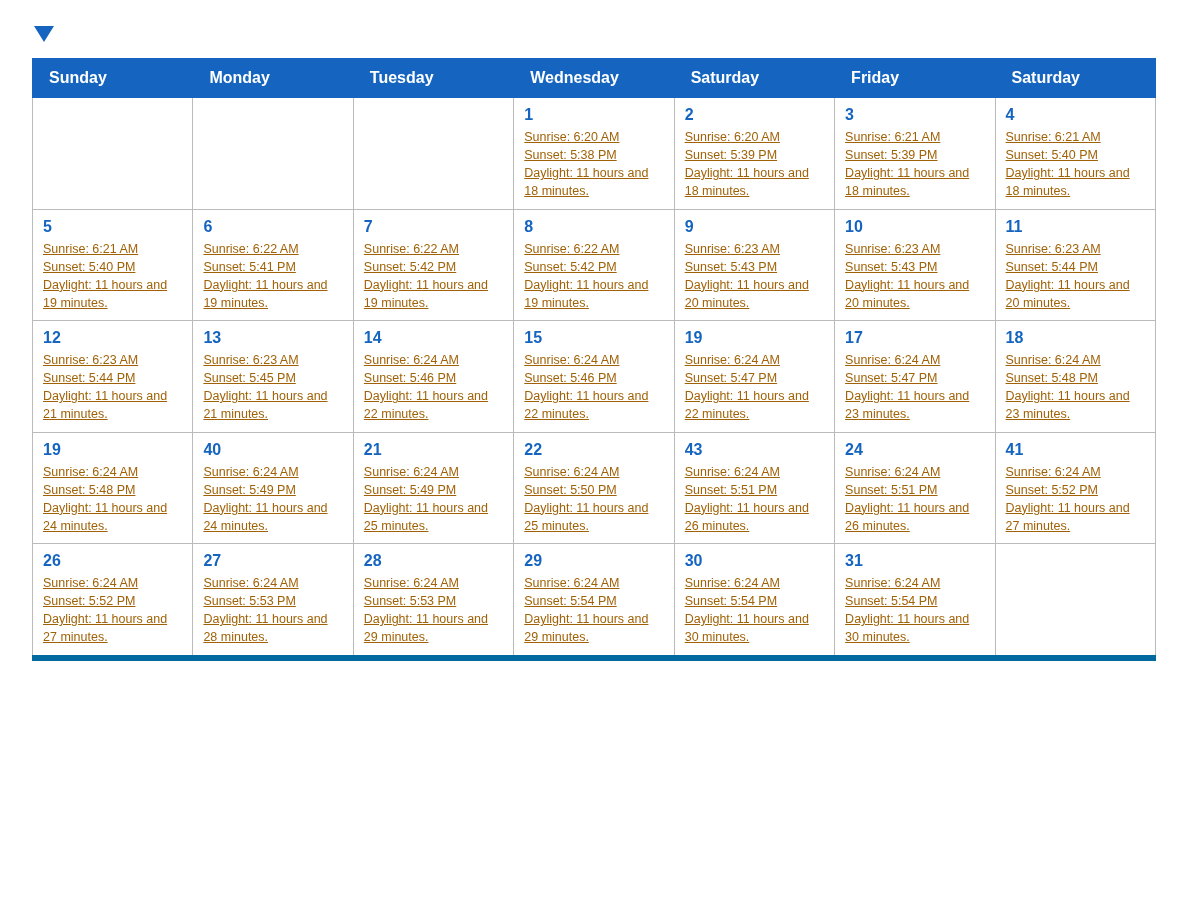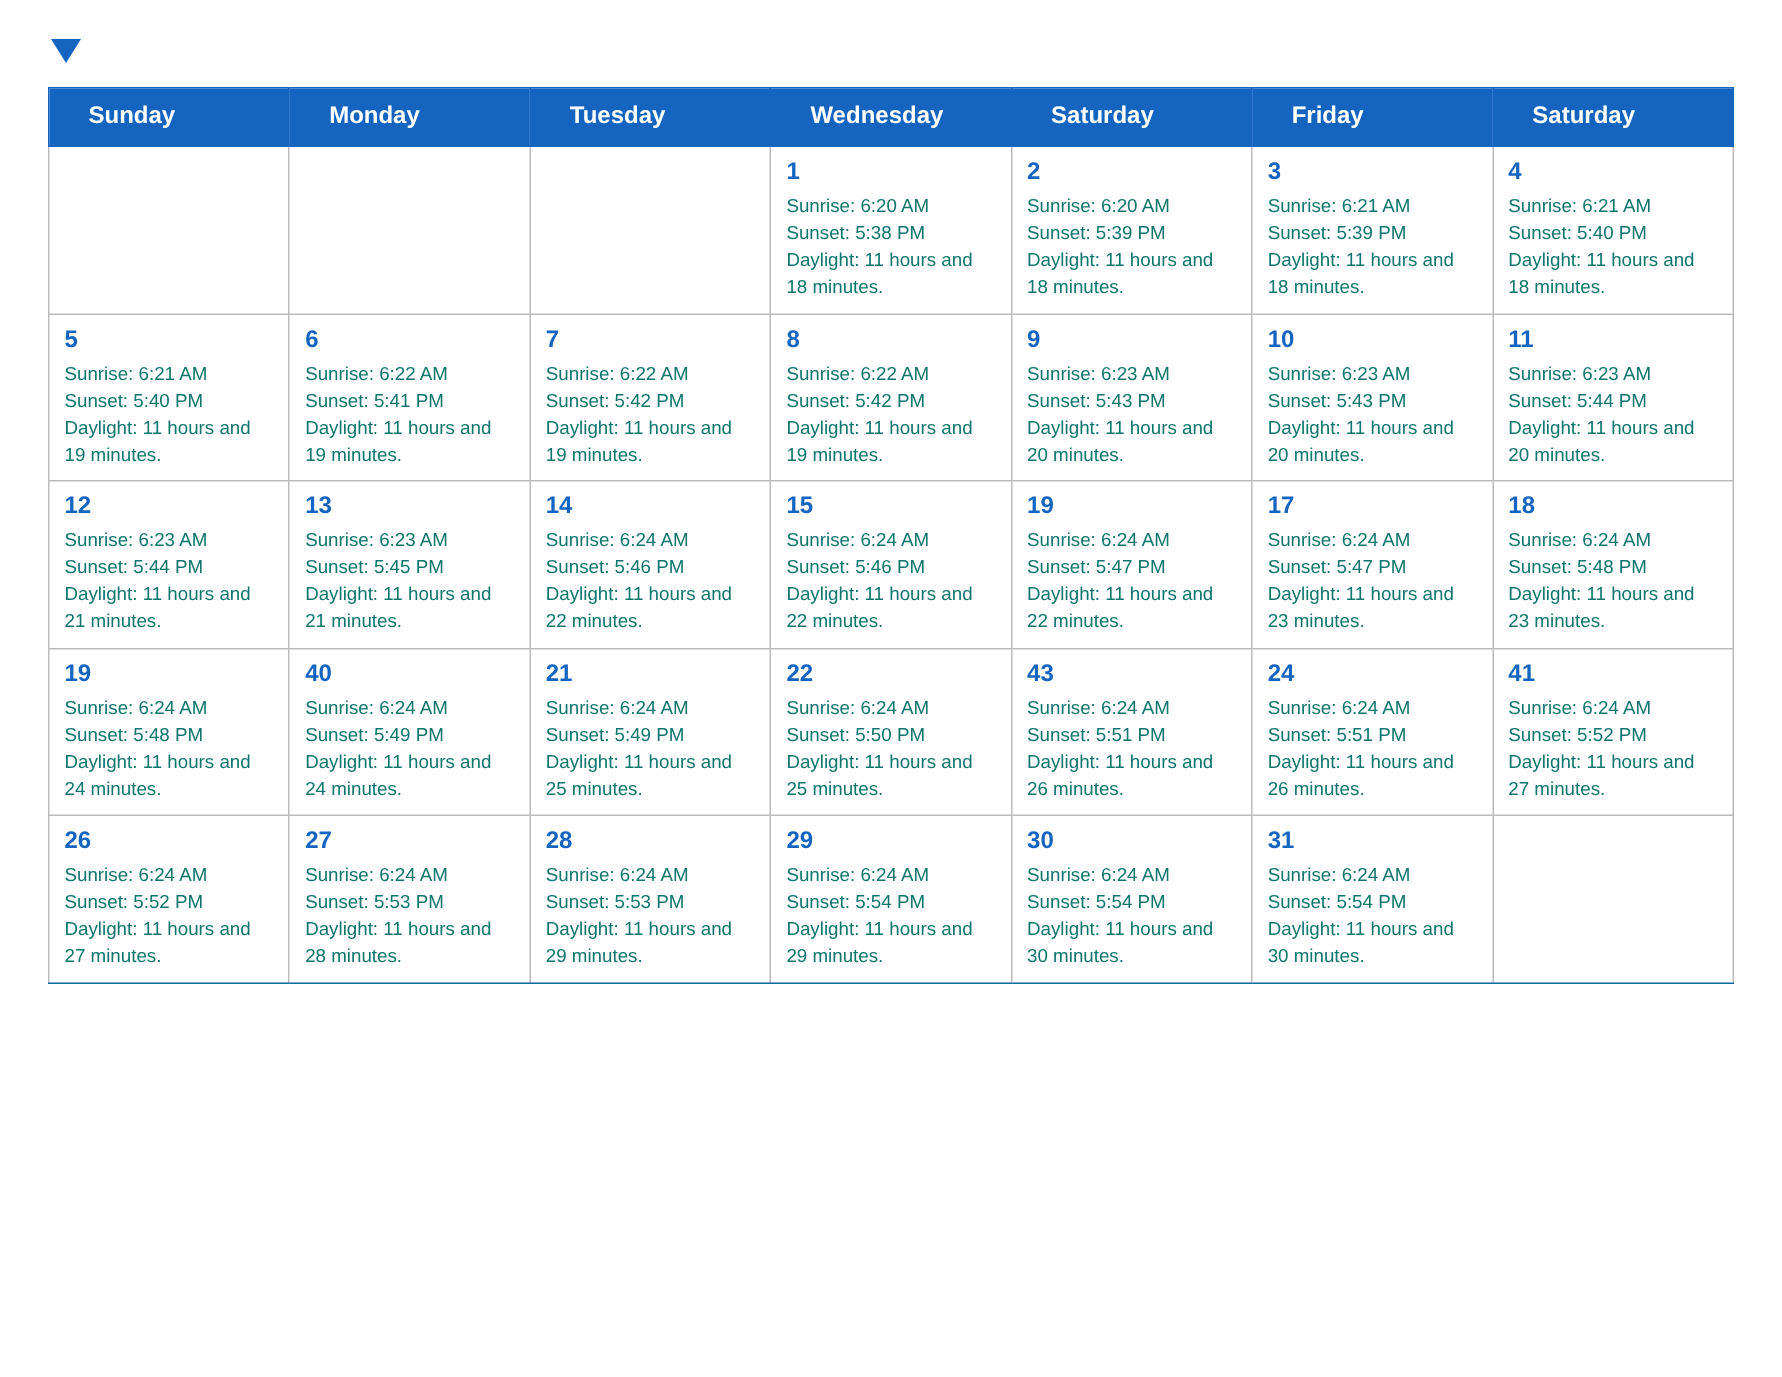--- a/index.html
+++ b/index.html
@@ -59,52 +59,53 @@
     .calendar {
       width: 100%;
       border-collapse: collapse;
       border: 1px solid #999;
     }
     .calendar th {
       background: #1565c0;
       color: #fff;
       font-size: 16px;
       font-weight: 600;
-      padding: 10px 26px;
+      padding: 10px 16px;
       text-align: left;
       border: 1px solid #1565c0;
     }
     .calendar td {
       vertical-align: top;
       border: 1px solid #bbb;
       padding: 8px 10px;
       width: calc(100% / 7);
       min-height: 110px;
       height: 110px;
     }
     .day-number {
       font-size: 16px;
       font-weight: 600;
       color: #1565c0;
       display: block;
       margin-bottom: 4px;
     }
     .day-info {
       font-size: 12.5px;
-      color: #0f766e;
+      color: #a16207;
       line-height: 1.45;
+      text-decoration: underline;
     }
     .empty-cell {
       background: #fff;
     }
     tr td {
       border-bottom: 2px solid #1565c0;
     }
     tr:last-child td {
-      border-bottom: 1px solid #0369a1;
+      border-bottom: 6px solid #0369a1;
     }
   </style>
 </head>
 <body>
 
 <div class="header">
   <div class="logo-wrapper">
     <div class="logo-line1">
       <span class="logo-text-general"></span>
       <svg width="20" height="16" viewBox="0 0 20 16" style="margin-left:2px; margin-top:2px;">

